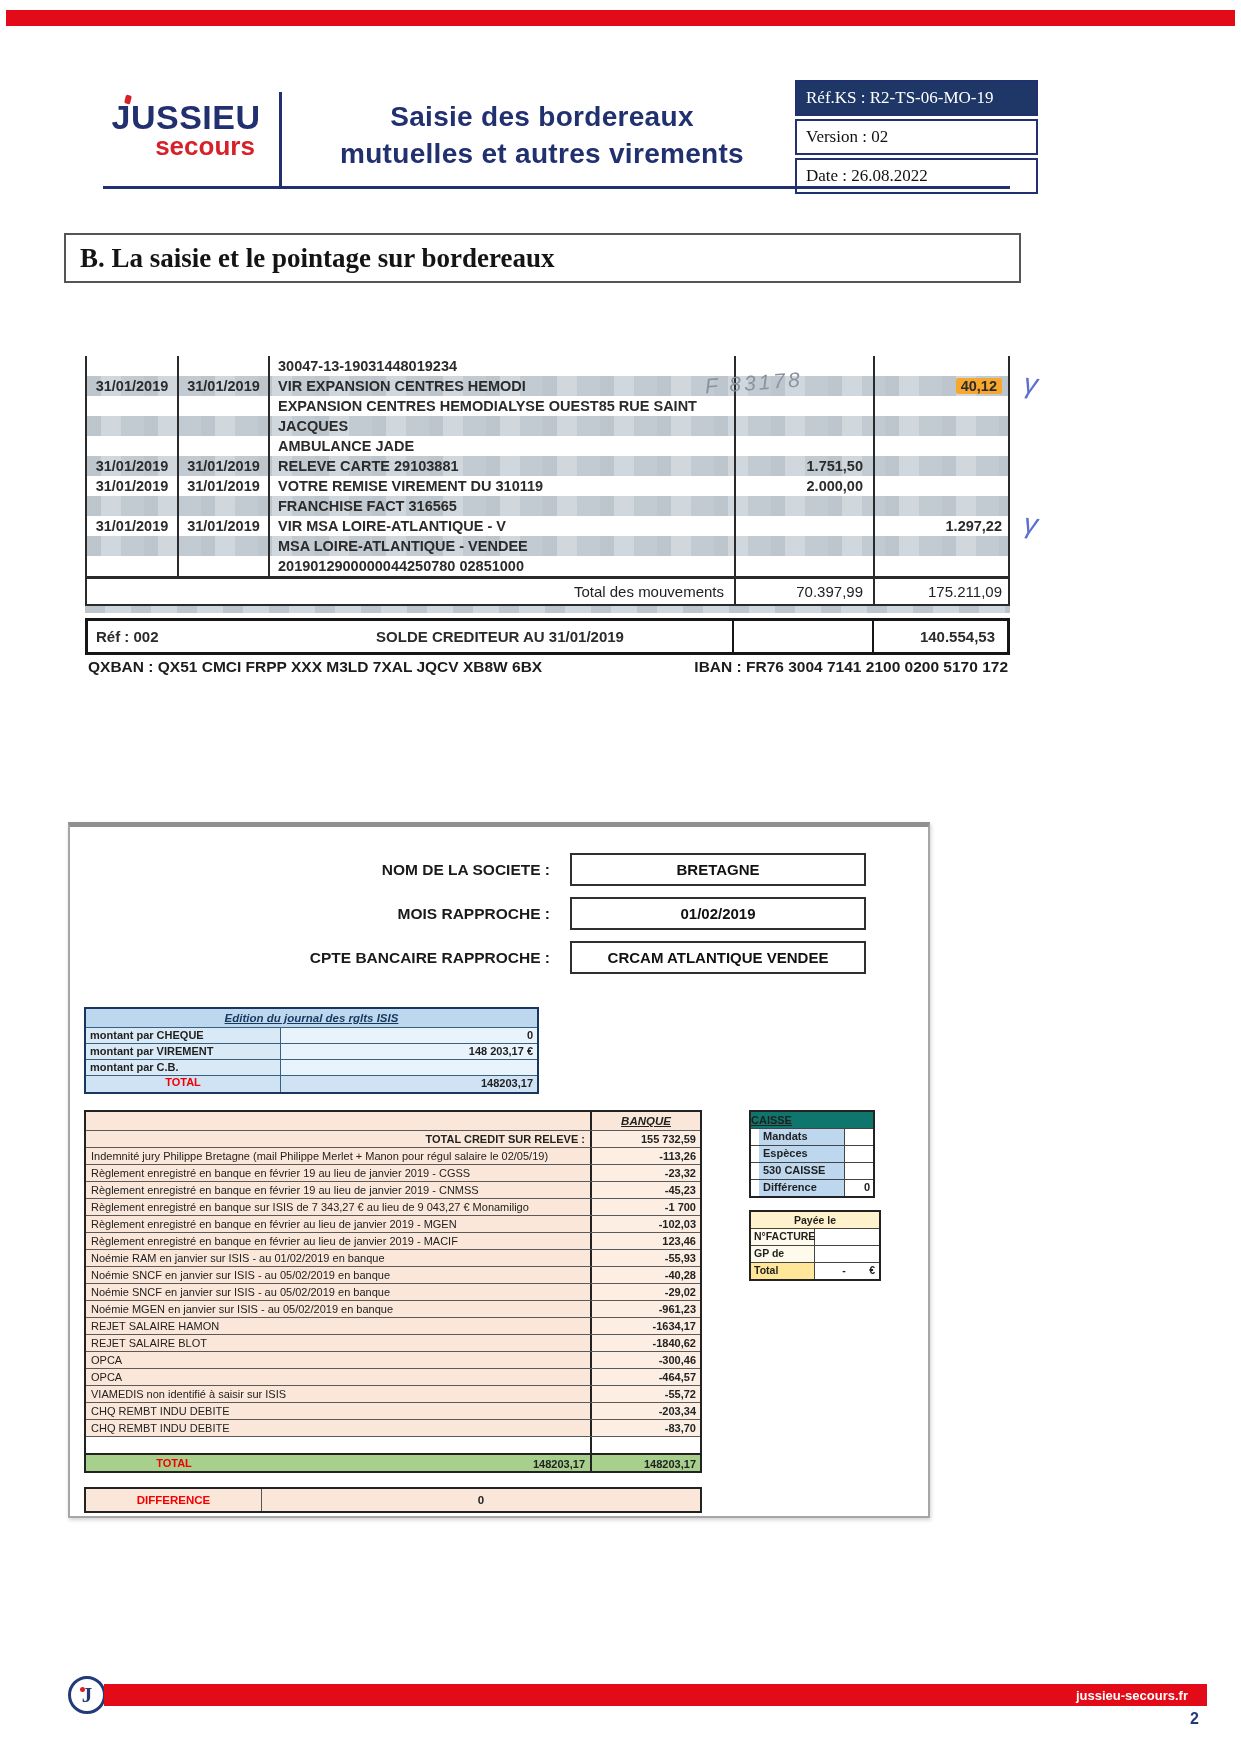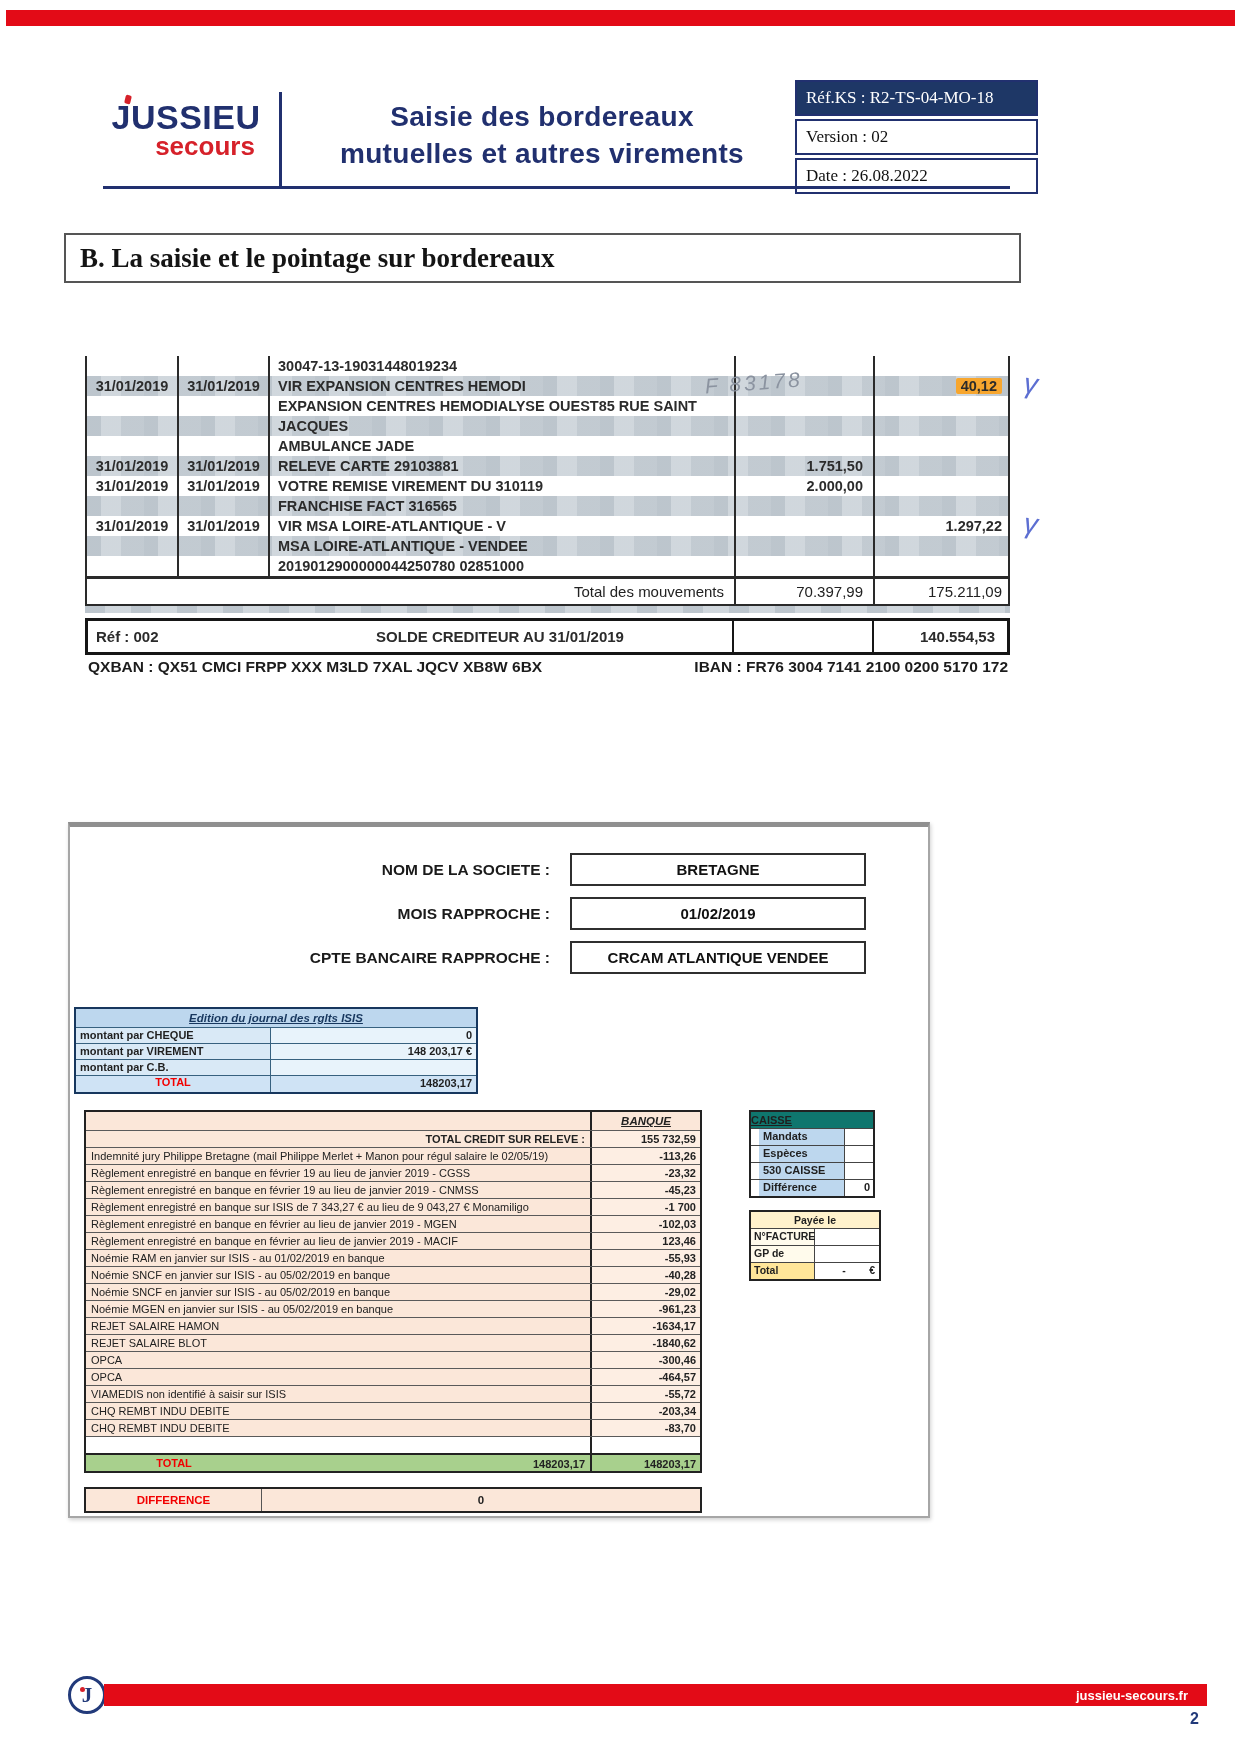--- a/index.html
+++ b/index.html
@@ -53,21 +53,21 @@
   .srow .sdeb{width:140px;height:100%;border-left:2px solid #161616;}
   .srow .scred{width:131px;height:100%;border-left:2px solid #161616;display:flex;align-items:center;justify-content:flex-end;padding-right:8px;}
   .ibanline{position:absolute;left:88px;top:658px;width:920px;display:flex;justify-content:space-between;font-weight:bold;font-size:15.5px;color:#1c1c1c;}
 
   
   .scan2{position:absolute;left:68px;top:822px;width:862px;height:696px;border:2px solid #a6a6a6;border-top:5px solid #8f8f8f;background:#fff;box-shadow:1px 2px 4px rgba(0,0,0,.18);}
   .frow{position:absolute;left:0;width:100%;height:33px;padding-left:6px;}
   .frow .flabel{position:absolute;left:0;width:492px;text-align:right;padding-right:12px;font-weight:bold;font-size:15.5px;line-height:33px;color:#1a1a1a;}
   .frow .fval{position:absolute;left:500px;width:296px;height:33px;border:2px solid #2f2f2f;display:flex;align-items:center;justify-content:center;font-weight:bold;font-size:15px;color:#111;}
 
-  .jtable{position:absolute;left:4px;top:180px;width:404px;border:2px solid #17375e;font-size:11px;font-weight:bold;color:#1f1f1f;}
+  .jtable{position:absolute;left:14px;top:180px;width:455px;border:2px solid #17375e;font-size:11px;font-weight:bold;color:#1f1f1f;}
   .jhead{height:18px;line-height:18px;background:#bdd7ee;text-align:center;font-style:italic;text-decoration:underline;font-size:11.5px;color:#17375e;}
   .jrow{display:flex;height:16px;border-top:1px solid #37617f;}
   .jrow .jlabel{width:195px;background:#d9e9f6;padding:1px 4px;border-right:1px solid #37617f;white-space:nowrap;}
   .jrow .jval{flex:1;background:#e8f3fb;text-align:right;padding:1px 4px;}
   .jtotalrow{display:flex;height:17px;border-top:1px solid #37617f;}
   .jtotalrow .jtl{width:195px;background:#cfe3f5;text-align:center;color:#f20000;border-right:1px solid #37617f;}
   .jtotalrow .jtv{flex:1;background:#cfe3f5;text-align:right;padding:1px 4px;}
 
   .btable{position:absolute;left:14px;top:283px;width:618px;border:2px solid #222;font-size:11px;color:#222;}
   .bhead{display:flex;height:18px;}
@@ -109,21 +109,21 @@
   <div class="logo">
     <div class="l1"><span class="jdot"></span><span>JUSSIEU</span></div>
     <div class="l2">secours</div>
   </div>
   <div class="hdivider"></div>
   <div class="htitle">
     <div>Saisie des bordereaux</div>
     <div>mutuelles et autres virements</div>
   </div>
   <div class="refbox">
-    <div class="cell first">Réf.KS : R2-TS-04-MO-18</div>
+    <div class="cell first">Réf.KS : R2-TS-06-MO-19</div>
     <div class="cell">Version : 02</div>
     <div class="cell">Date : 26.08.2022</div>
   </div>
   <div class="hline"></div>
 
   <div class="secbox">B. La saisie et le pointage sur bordereaux</div>
 
   <div class="scan1">
     <div id="bank-rows">
         <div class="brow">

